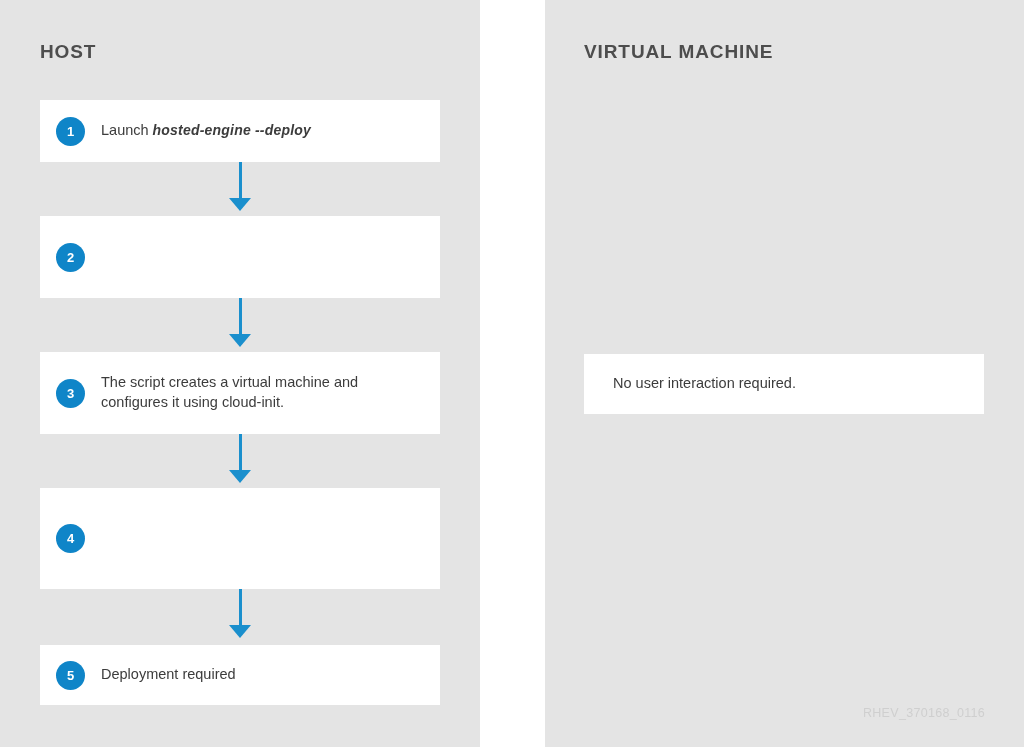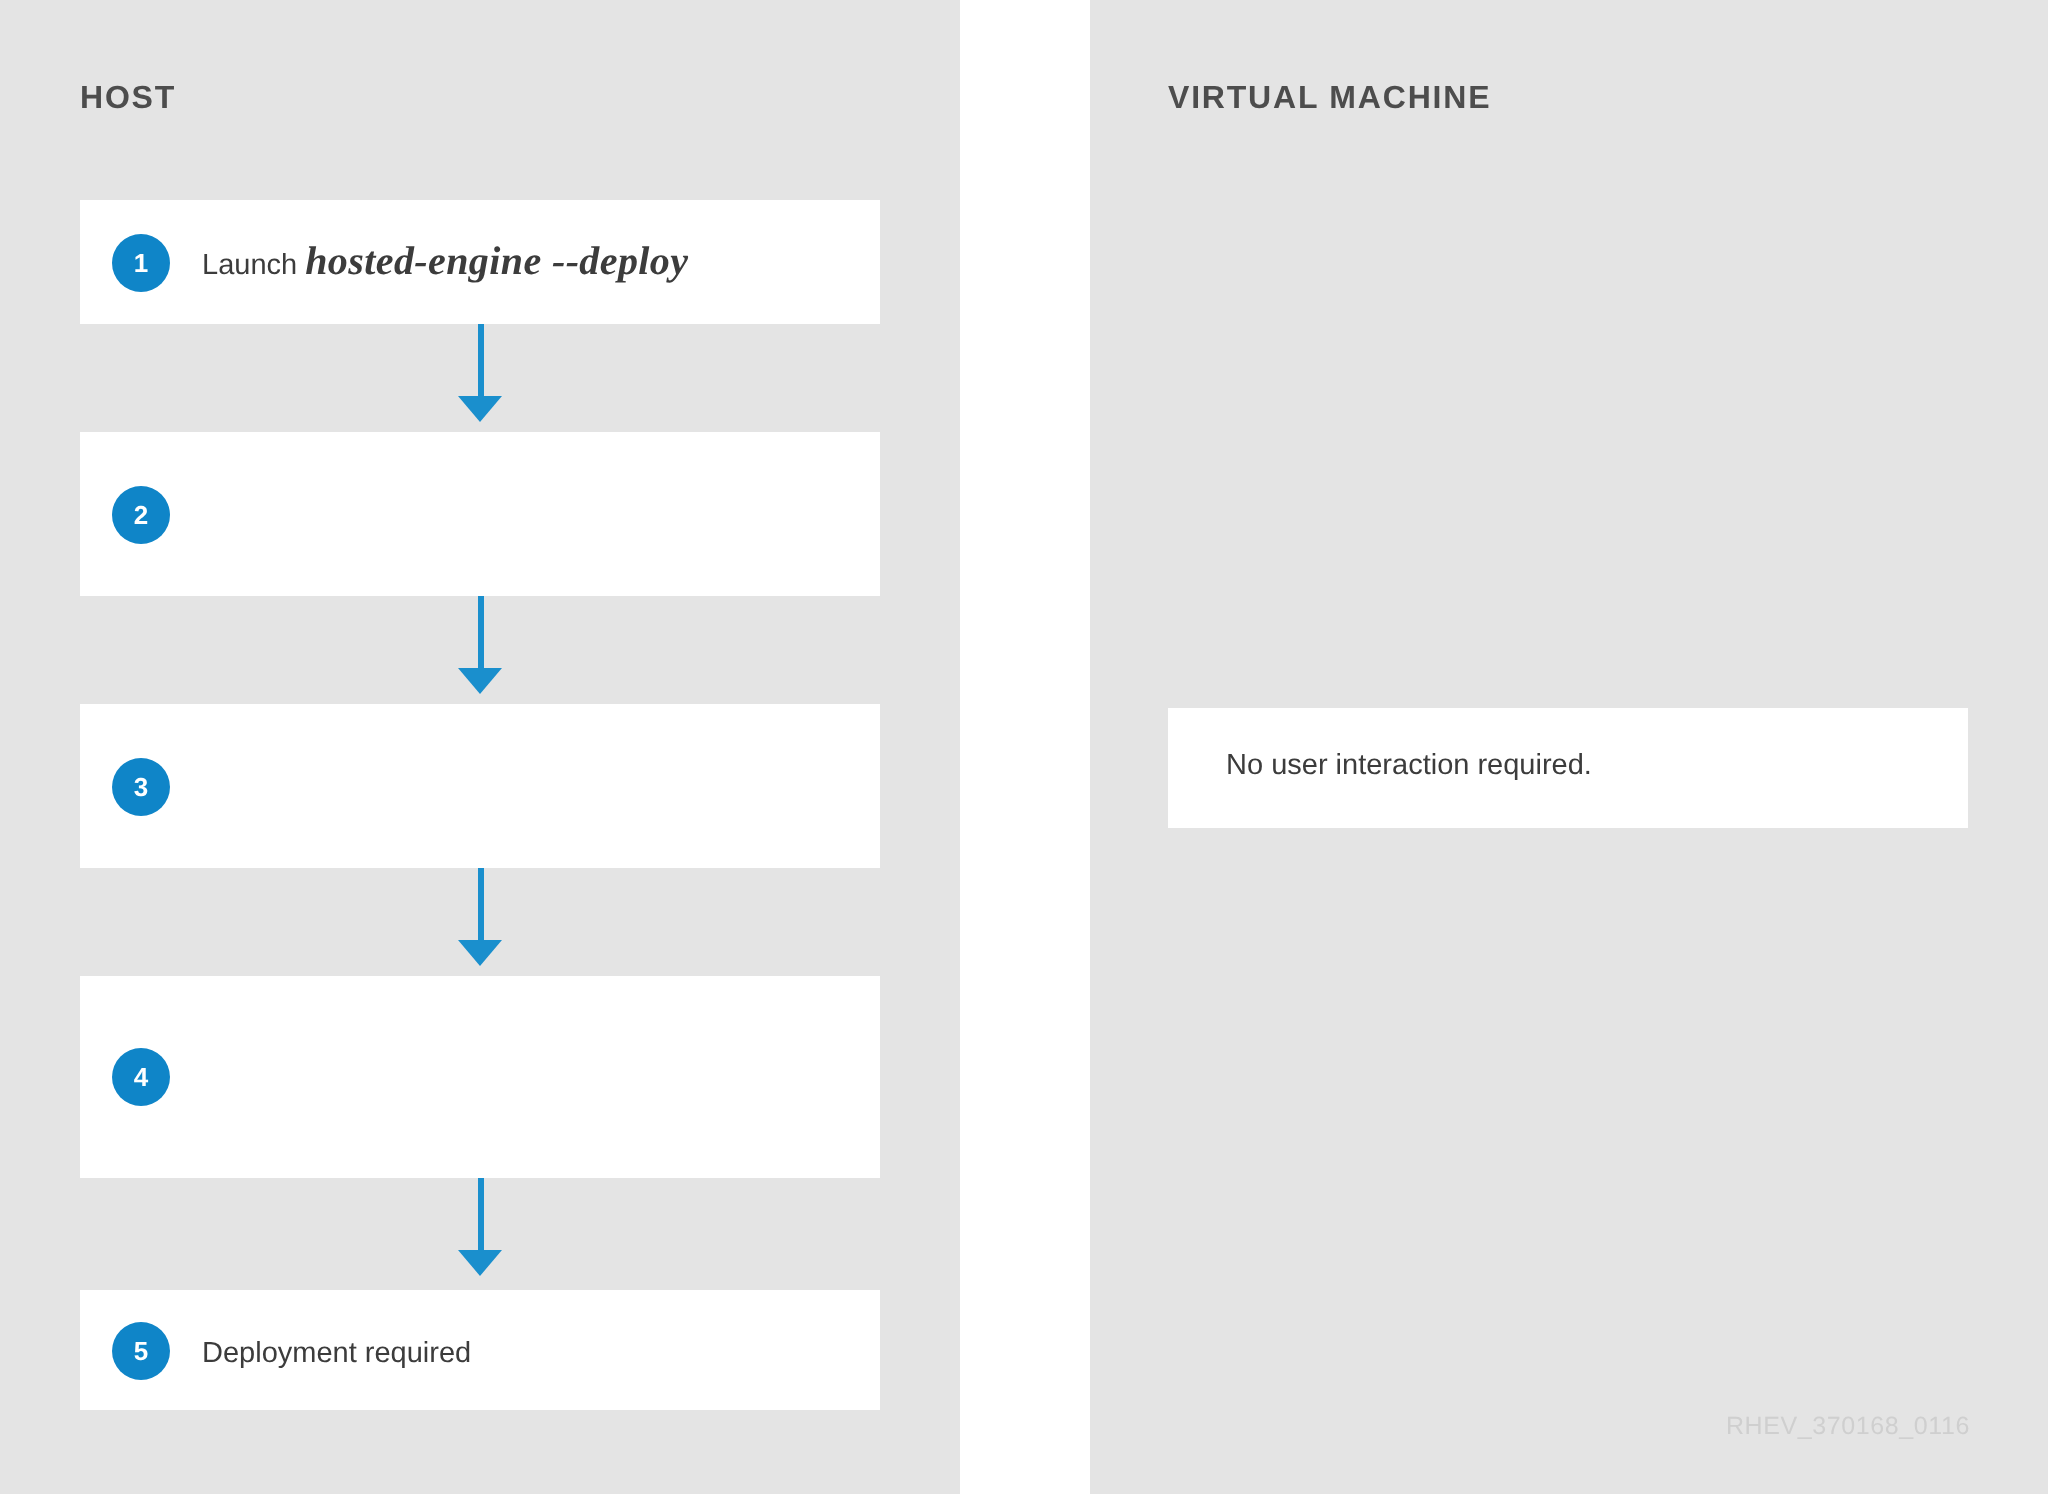--- a/index.html
+++ b/index.html
@@ -27,21 +27,21 @@
     height: 747px;
   }
   .panel-vm {
     left: 545px;
     width: 518px;
     height: 747px;
   }
 
   .panel-title {
     position: absolute;
-    font-size: 16px;
+    font-size: 19px;
     font-weight: bold;
     letter-spacing: 0.9px;
     color: #4d4d4d;
     top: 41px;
     white-space: nowrap;
   }
   .panel-host .panel-title { left: 40px; }
   .panel-vm   .panel-title { left: 39px; }
 
   
@@ -83,24 +83,24 @@
     font-size: 14.5px;
     line-height: 1.35;
     color: #3c3c3c;
     padding-right: 14px;
   }
   .card-vm .card-text {
     margin-left: 29px;
   }
 
   .mono {
-    font-family: Liberation Serif, serif;
+    font-family: Liberation Sans, sans-serif;
     font-style: italic;
     font-weight: bold;
-    font-size: 20px;
+    font-size: 14px;
     letter-spacing: 0.2px;
   }
 
   
   .connector {
     position: absolute;
     left: 239px;
     width: 3px;
     background: #1a8fcd;
   }
@@ -142,20 +142,21 @@
 <div class="arrowhead" style="top:198px;"></div>
 
 <div class="card card-host" style="top:216px;height:82px;">
   <div class="step-badge">2</div>
 </div>
 <div class="connector" style="top:298px;height:44px;"></div>
 <div class="arrowhead" style="top:334px;"></div>
 
 <div class="card card-host" style="top:352px;height:82px;">
   <div class="step-badge">3</div>
+  <div class="card-text"><span>The script creates a virtual machine and configures it using cloud-init.</span><span class="mono"></span><span></span></div>
 </div>
 <div class="connector" style="top:434px;height:44px;"></div>
 <div class="arrowhead" style="top:470px;"></div>
 
 <div class="card card-host" style="top:488px;height:101px;">
   <div class="step-badge">4</div>
 </div>
 <div class="connector" style="top:589px;height:44px;"></div>
 <div class="arrowhead" style="top:625px;"></div>
 

